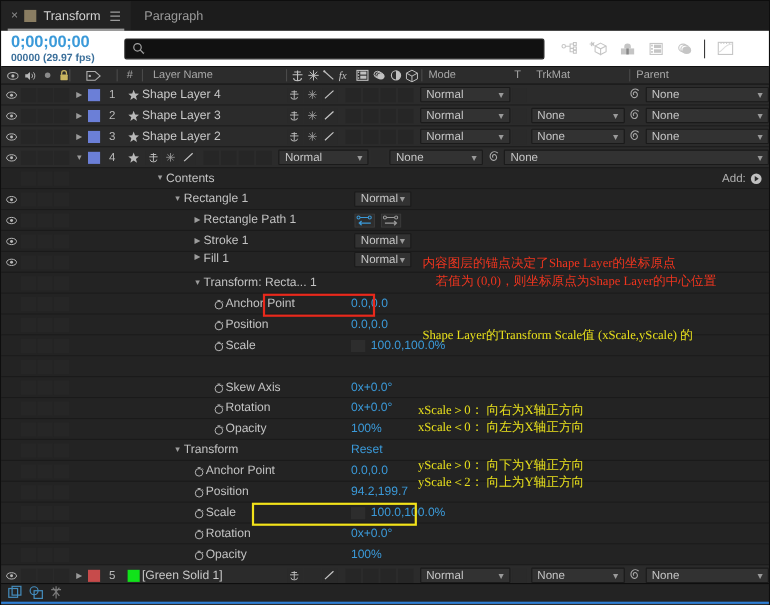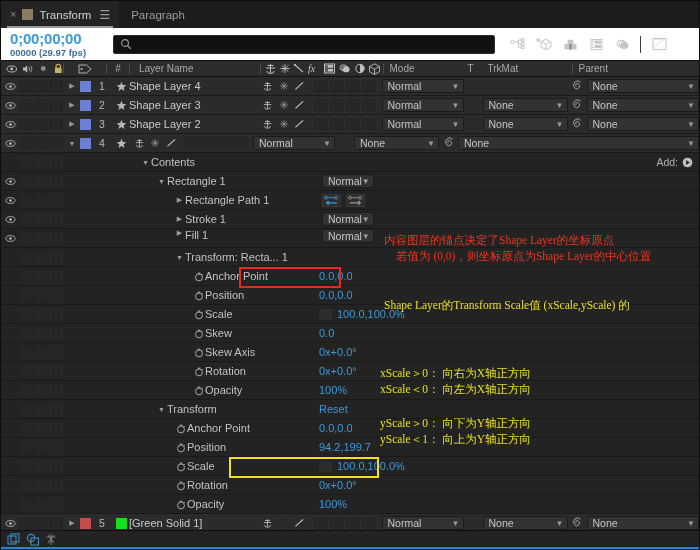--- a/index.html
+++ b/index.html
@@ -748,34 +748,20 @@
           </div>
         </div>
   </div>
       <div class="row prop">
      <div class="c-eye"></div>
     <div class="c-boxes">
           <span class="c-box"></span>
           <span class="c-box"></span>
           <span class="c-box"></span>
         </div>
-     <div style="flex:1;display:flex;align-items:center;position:relative;height:100%">
-          <span class="indent" style="width:128px"></span>
-          <span class="stopwatch">
-            <svg width="10" height="11" viewBox="0 0 11 12">
-    <circle cx="5.5" cy="7" r="3.8" fill="none" stroke="#b4b4b4" stroke-width="1"></circle>
-    <path d="M4 2.3 h3 M5.5 2.3 v1 M8.6 3.1 l1 1" stroke="#b4b4b4" stroke-width="1" fill="none"></path>
-            </svg>
-          </span>
-          <span class="p-label">Skew</span>
-          <div class="valcell">
-
-       <span class="p-val">0.0</span>
-          </div>
-        </div>
   </div>
       <div class="row prop">
      <div class="c-eye"></div>
     <div class="c-boxes">
           <span class="c-box"></span>
           <span class="c-box"></span>
           <span class="c-box"></span>
         </div>
      <div style="flex:1;display:flex;align-items:center;position:relative;height:100%">
           <span class="indent" style="width:128px"></span>
@@ -1106,21 +1092,21 @@
   <div class="hl yellow" style="left: 228px; top: 456px; height: 21px; width: 150px; max-width: none;" id="hlYellow"></div>
 
   <div class="ann red" style="left:383px;top:231px;">内容图层的锚点决定了Shape Layer的坐标原点</div>
   <div class="ann red" style="left:383px;top:247px;margin-left:12px;">若值为 (0,0)，则坐标原点为Shape Layer的中心位置</div>
 
   <div class="ann yellow" style="left:383px;top:296px;">Shape Layer的Transform Scale值 (xScale,yScale) 的</div>
 
   <div class="ann yellow" style="left:379px;top:364px;">xScale＞0： 向右为X轴正方向</div>
   <div class="ann yellow" style="left:379px;top:380px;">xScale＜0： 向左为X轴正方向</div>
   <div class="ann yellow" style="left:379px;top:414px;">yScale＞0： 向下为Y轴正方向</div>
-  <div class="ann yellow" style="left:379px;top:430px;">yScale＜1： 向上为Y轴正方向</div>
+  <div class="ann yellow" style="left:379px;top:430px;">yScale＜2： 向上为Y轴正方向</div>
 
   <div class="botbar">
     <span class="bi">
       <svg width="14" height="13" viewBox="0 0 14 13">
         <rect x="1" y="3" width="8" height="8" fill="none" stroke="#4a9fd8" stroke-width="1.1"></rect>
         <rect x="4" y="1" width="8" height="8" fill="none" stroke="#4a9fd8" stroke-width="1.1"></rect>
       </svg>
     </span>
     <span class="bi">
       <svg width="14" height="13" viewBox="0 0 14 13">

